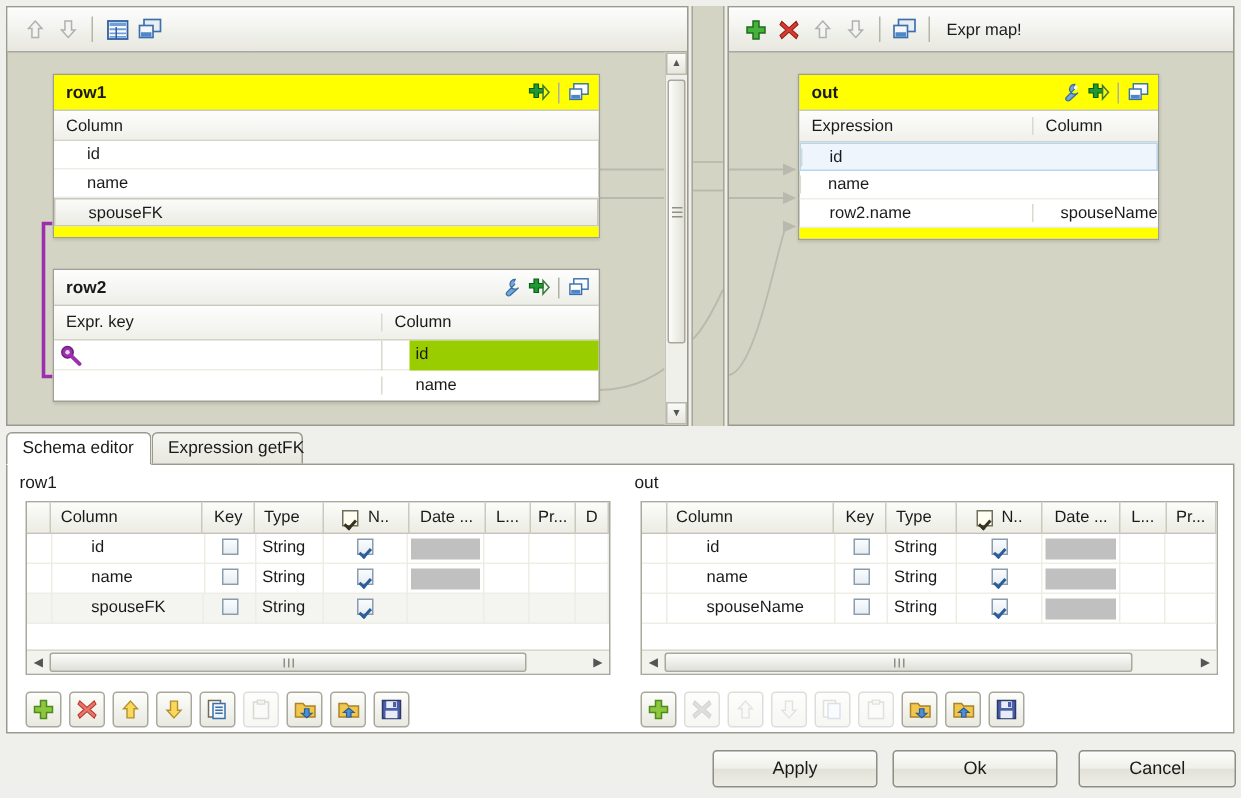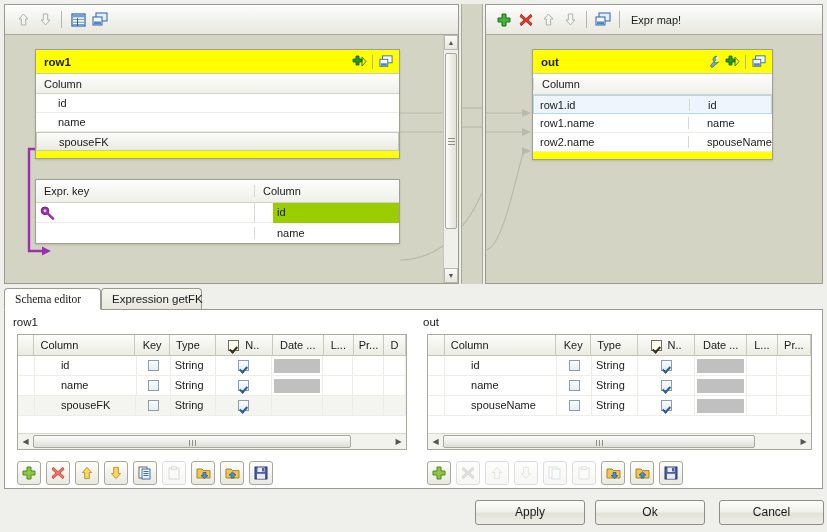--- a/index.html
+++ b/index.html
@@ -238,20 +238,43 @@
           <div class="mt-row">
             <span class="c" style="width:100%">name</span>
           </div>
           <div class="mt-row sel" style="background:linear-gradient(to bottom,#fbfbf9,#ebebe4);border:1px solid #c8c8bc;">
             <span class="c" style="width:100%">spouseFK</span>
           </div>
           <div class="mt-foot"></div>
         </div>
 
         <div class="mtable" style="left:30px; top:144px; width:365px;">
+          <div class="mt-head inactive">
+            <span class="ttl">row2</span>
+            <span class="ic">
+              <svg width="14" height="13" viewBox="0 0 14 13">
+                <path d="M9.5 1.2 a3.3 3.3 0 1 0 2.2 5.6 l-5.5 5 a1.5 1.5 0 0 1 -2.2 -2.1 l5.3 -5.2 a3.3 3.3 0 0 1 0.2 -3.3z" fill="#6ea8dd" stroke="#3a6c9e" stroke-width=".8"></path>
+                <circle cx="10.2" cy="3.4" r="1.3" fill="#f2f7fc"></circle>
+              </svg>
+            </span>
+            <span class="ic">
+              <svg width="15" height="13" viewBox="0 0 15 13">
+                <path d="M1 4h3V1h3v3h3v3H7v3H4V7H1z" fill="#1f9a30" stroke="#0d5c1c" stroke-width=".8"></path>
+                <path d="M10 2 L14 6.5 L10 11 Z" fill="none" stroke="#3a7a3a" stroke-width="1"></path>
+              </svg>
+            </span>
+            <span class="vsep"></span>
+            <span class="ic">
+              <svg width="14" height="13" viewBox="0 0 16 15">
+                <rect x="4" y="1" width="11" height="8" fill="#fafcff" stroke="#3b6fab" stroke-width="1.1"></rect>
+                <rect x="1" y="5" width="9" height="8" fill="#ffffff" stroke="#3b6fab" stroke-width="1.1"></rect>
+                <rect x="2" y="9.5" width="7" height="3" fill="#4f86c6"></rect>
+              </svg>
+            </span>
+          </div>
           <div class="mt-colhdr" style="height:23px">
             <span class="c" style="width:218px">Expr. key</span>
             <span class="c divcol" style="width:145px">Column</span>
           </div>
           <div class="mt-row" style="height:20px">
             <span style="width:218px;height:20px;display:flex;align-items:center">
               <span style="width:22px;display:flex;align-items:center;justify-content:center">
                 <svg width="15" height="14" viewBox="0 0 15 14">
                   <circle cx="5" cy="4.8" r="3.8" fill="#9b2fae" stroke="#6d1f7c" stroke-width="1"></circle>
                   <circle cx="5" cy="4.8" r="1.5" fill="#e6cfe9"></circle>
@@ -354,42 +377,41 @@
             <span class="vsep"></span>
             <span class="ic">
               <svg width="14" height="13" viewBox="0 0 16 15">
                 <rect x="4" y="1" width="11" height="8" fill="#fafcff" stroke="#3b6fab" stroke-width="1.1"></rect>
                 <rect x="1" y="5" width="9" height="8" fill="#ffffff" stroke="#3b6fab" stroke-width="1.1"></rect>
                 <rect x="2" y="9.5" width="7" height="3" fill="#4f86c6"></rect>
               </svg>
             </span>
           </div>
           <div class="mt-colhdr" style="height:21px">
+            <span class="c" style="width:155px">Expression</span>
             <span class="c divcol" style="width:84px">Column</span>
           </div>
           <div class="mt-row sel" style="height:19px">
-            <span class="c" style="width:155px;padding-left:6px">row1.id</span>
             <span class="c divcol" style="width:82px;padding-left:18px">id</span>
           </div>
           <div class="mt-row" style="height:19px">
-            <span class="c" style="width:155px;padding-left:7px">row1.name</span>
             <span class="c divcol" style="width:84px;padding-left:18px">name</span>
           </div>
           <div class="mt-row" style="height:19px">
-            <span class="c" style="width:155px;padding-left:7px">row2.name</span>
+            <span class="c" style="width:155px;padding-left:20px">row2.name</span>
             <span class="c divcol" style="width:84px;padding-left:18px">spouseName</span>
           </div>
           <div class="mt-foot"></div>
         </div>
       </div>
     </div>
   </div>
 
   <div id="tabs-row">
-    <div class="tab active" style="left:0px; width:97px;font-family:Liberation Serif, serif;">
+    <div class="tab active" style="left:0px; width:97px;">
       <span>Schema editor</span>
     </div>
     <div class="tab" style="left:97px; width:101px;">
       <span>Expression getFK</span>
     </div>
   </div>
 
   <div id="schema-area">
 
     <div class="sch-half" style="left:0; width:410px;">

